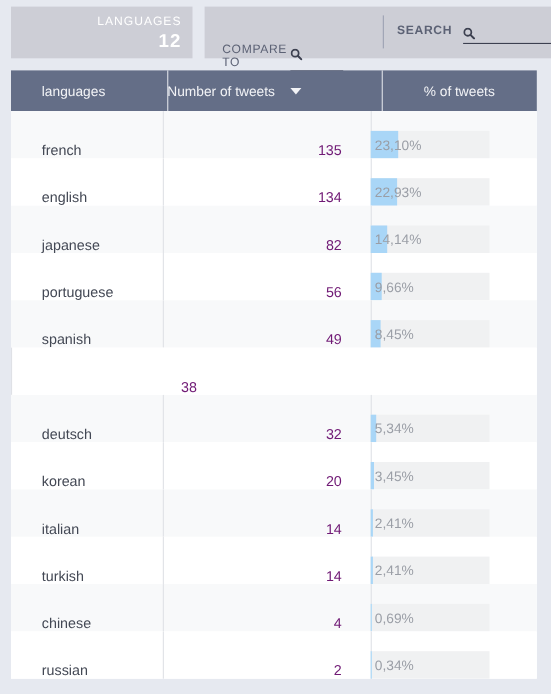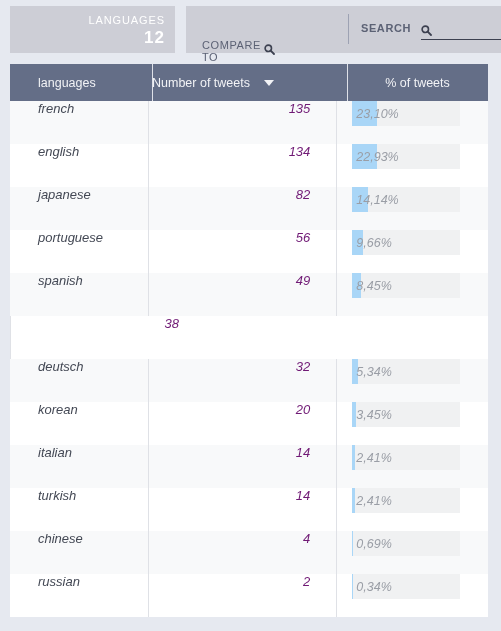--- a/index.html
+++ b/index.html
@@ -155,24 +155,24 @@
   .tbody { background: #ffffff; }
   .tr {
     display: flex;
     height: 43px;
     align-items: center;
     position: relative;
   }
   .tr.odd { background: #f8f9fa; }
   .tr.even { background: #ffffff; }
 
-  .td { position: relative; height: 100%; display: flex; align-items: flex-start; font-style: italic; }
+  .td { position: relative; height: 100%; display: flex; align-items: flex-end; }
   .td.c0 { width: 142px; padding-left: 28px; }
   .td.c1 { width: 195px; justify-content: flex-end; padding-right: 26px; }
-  .td.c2 { width: 157px; padding-left: 16px; }
+  .td.c2 { width: 157px; }
 
   .td.c1::before, .td.c2::before {
     content: "";
     position: absolute;
     left: 0; top: 0;
     width: 1px; height: 100%;
     background: #dfe1e6;
   }
 
   .lang-name {

